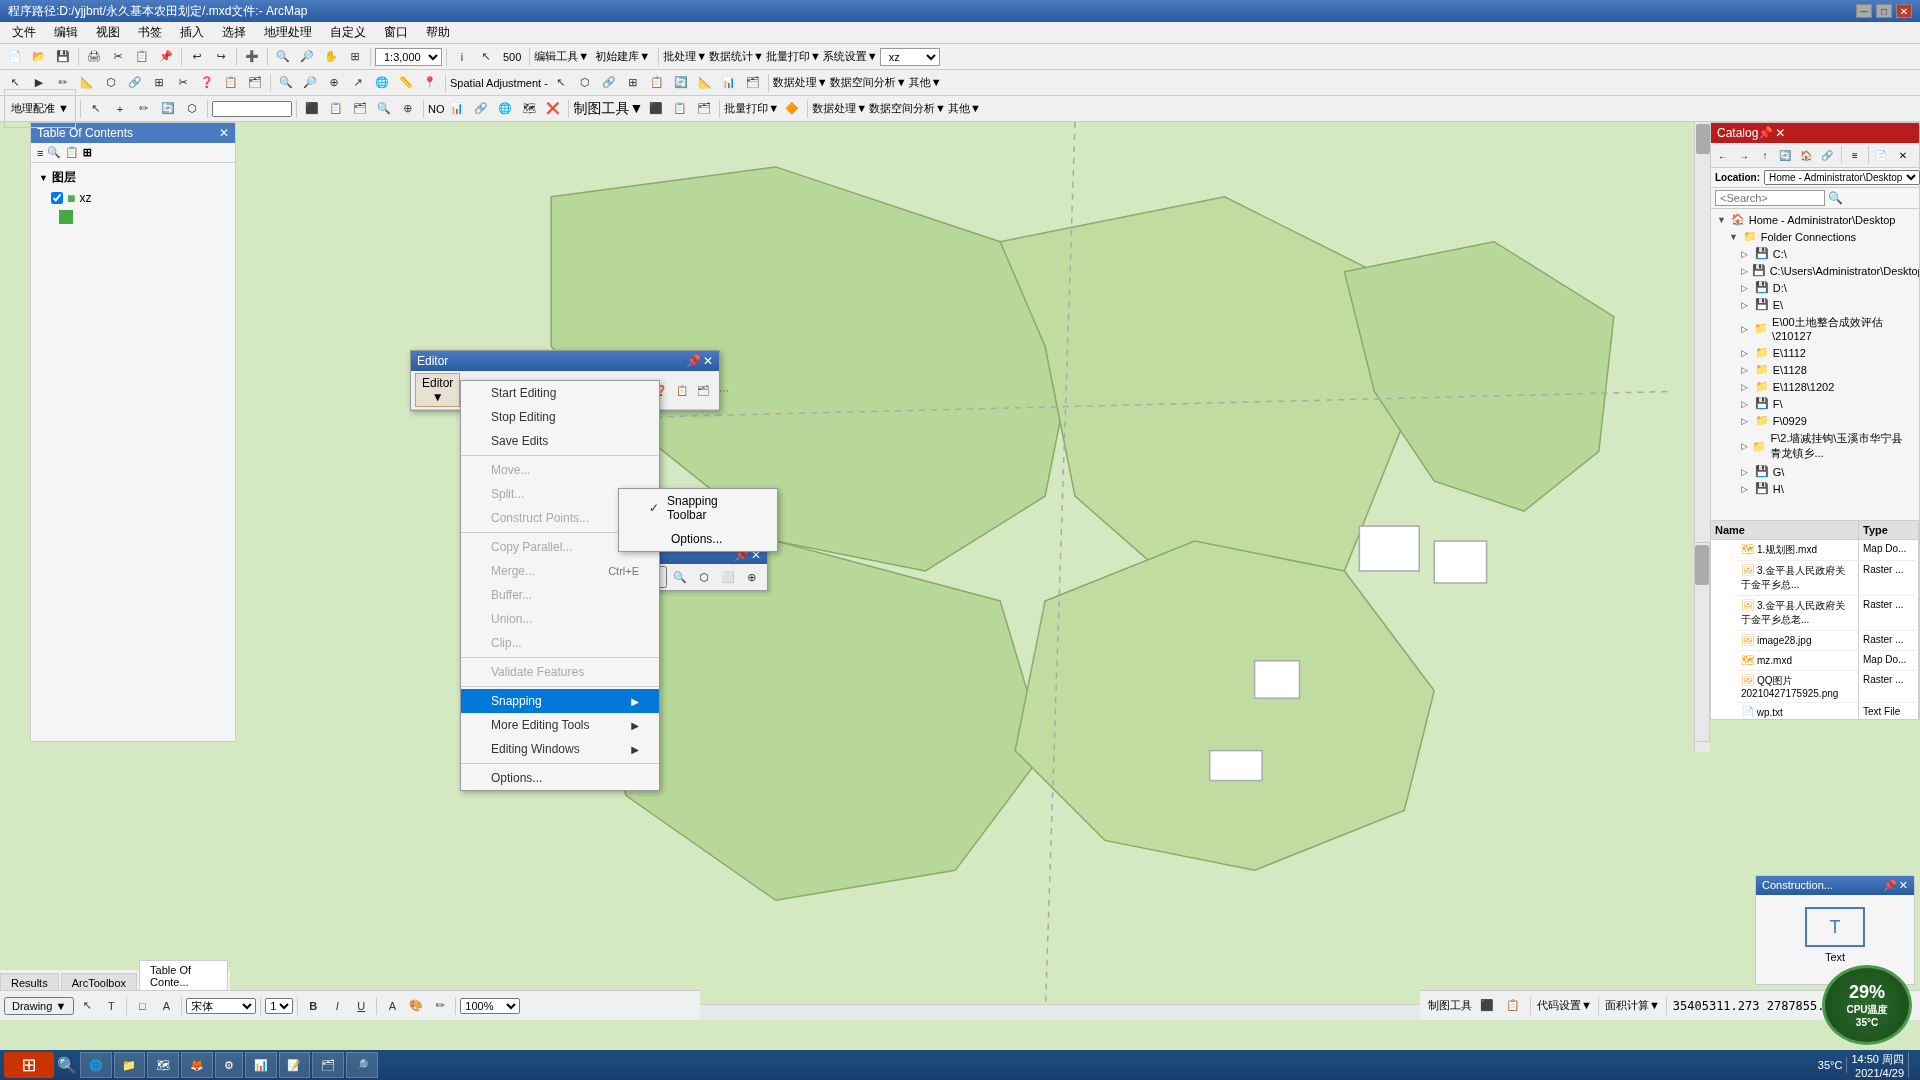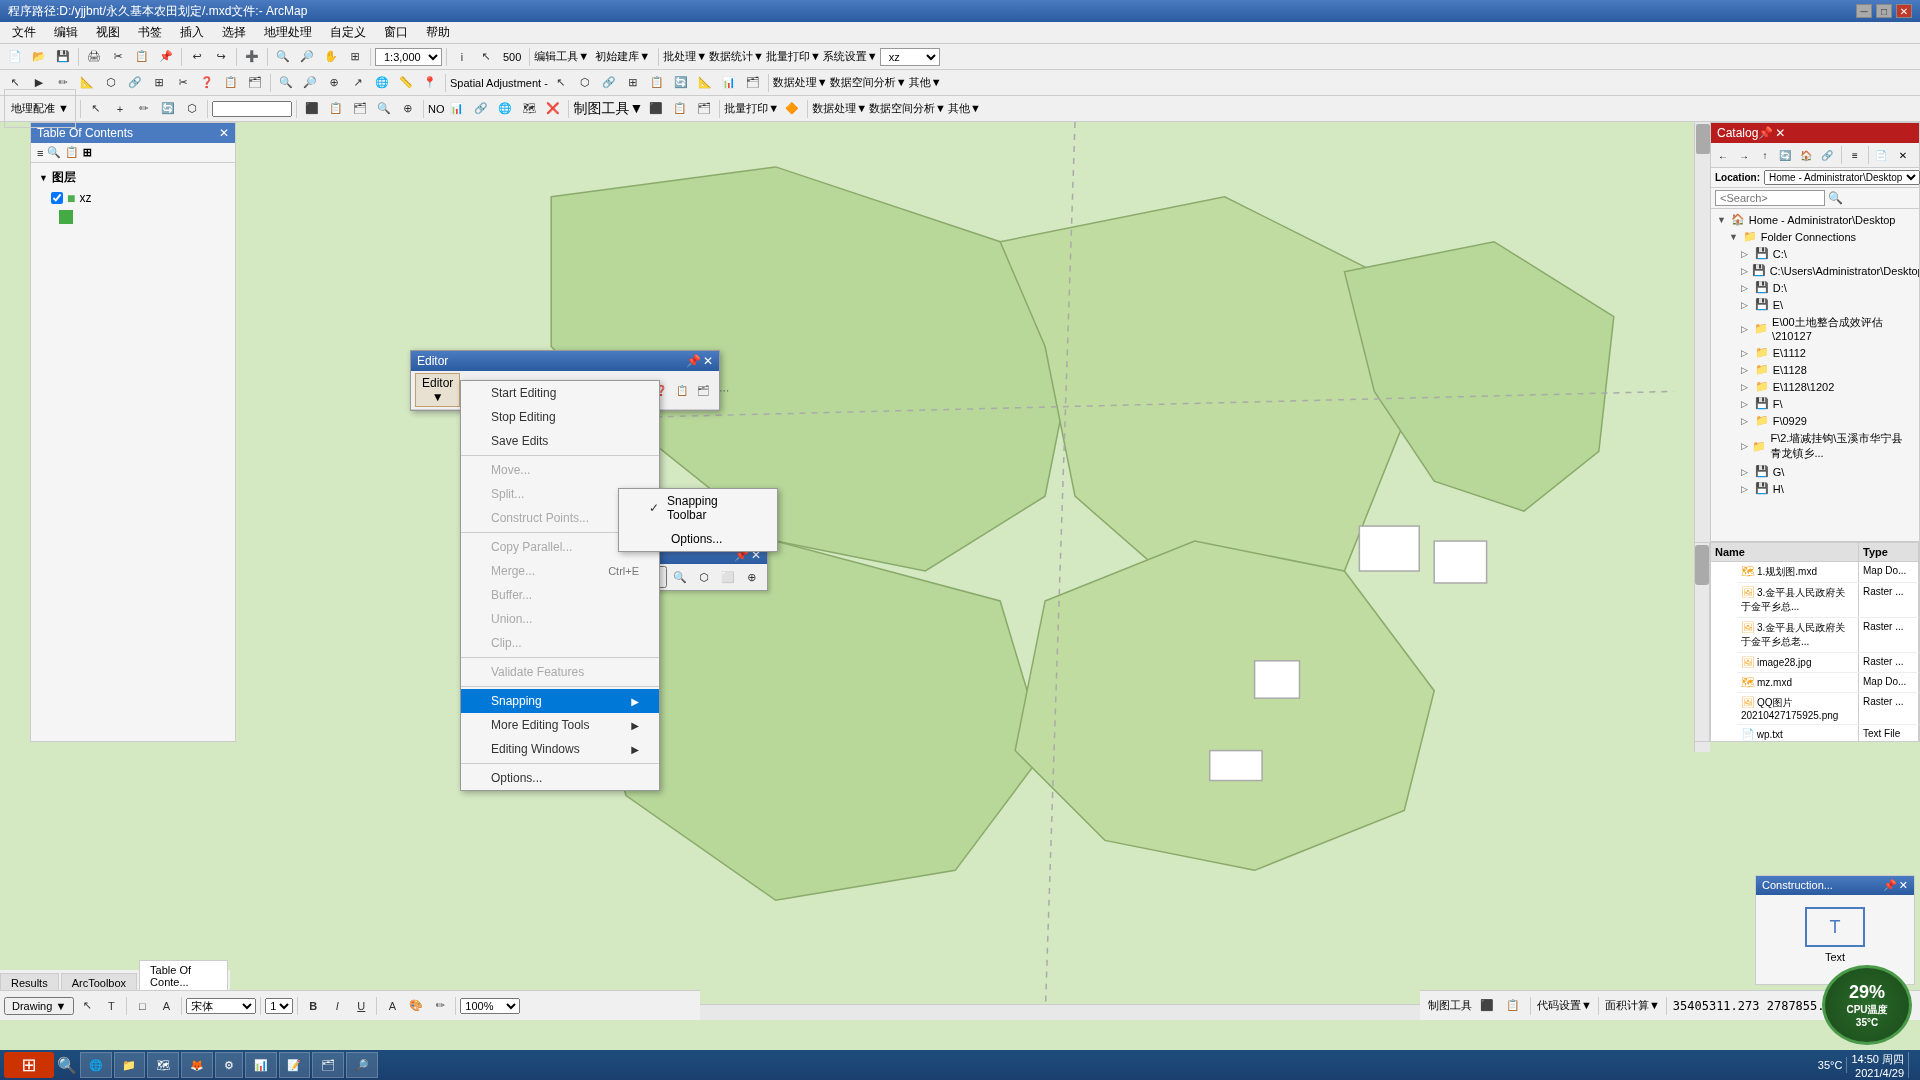--- a/index.html
+++ b/index.html
@@ -314,21 +314,21 @@
       font-size: 11px;
       cursor: pointer;
     }
     .cat-item .expand { font-size: 9px; color: #555; width: 10px; }
     .cat-indent1 { padding-left: 16px; }
     .cat-indent2 { padding-left: 28px; }
 
     
     #file-list-panel {
       position: absolute;
-      top: 542px;
+      top: 520px;
       right: 0;
       width: 210px;
       height: 200px;
       background: white;
       border: 1px solid #ccc;
       z-index: 10;
       overflow-y: auto;
     }
     #file-list-header {
       display: flex;

